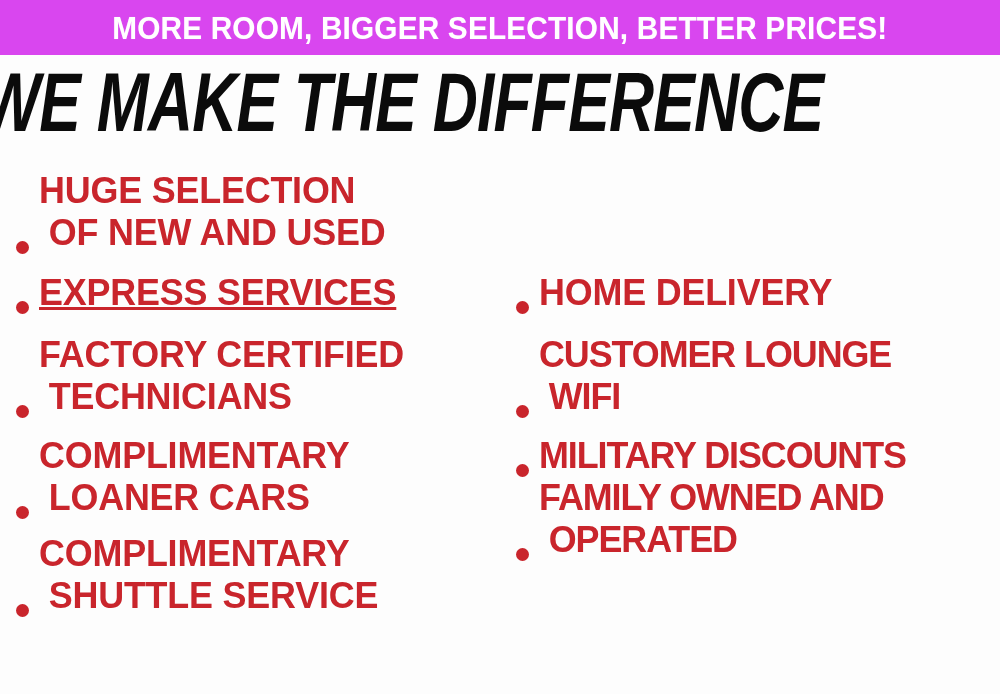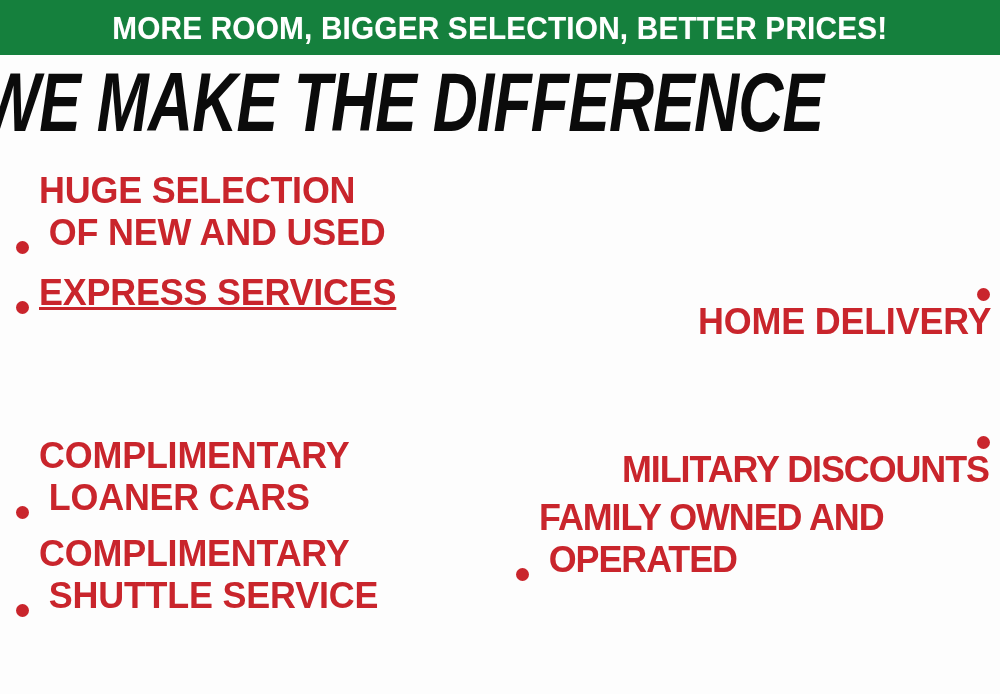--- a/index.html
+++ b/index.html
@@ -17,21 +17,21 @@
     -webkit-font-smoothing: antialiased;
   }
 
   
   #banner {
     position: absolute;
     left: 0;
     top: 0;
     width: 1000px;
     height: 55px;
-    background: #15803d;
+    background: #d946ef;
     display: flex;
     align-items: center;
     justify-content: center;
   }
   #banner-text {
     color: #ffffff;
     font-family: "Liberation Sans", sans-serif;
     font-weight: bold;
     font-size: 32px;
     line-height: 34px;
@@ -114,24 +114,24 @@
   #column-left  .bullet-item { position: absolute; left: 0; width: 470px; }
   #column-right .bullet-item { position: absolute; left: 0; width: 484px; }
 
   .pos-0 { top: 18px;  }
   .pos-1 { top: 120px; text-decoration: underline; }
   .pos-2 { top: 182px; }
   .pos-3 { top: 283px; }
   .pos-4 { top: 381px; }
 
   .rpos-0 { top: 18px;  }
-  .rpos-1 { top: 120px; flex-direction: column; }
+  .rpos-1 { top: 120px; }
   .rpos-2 { top: 182px; }
-  .rpos-3 { top: 268px; flex-direction: column; }
-  .rpos-4 { top: 345px; }
+  .rpos-3 { top: 283px; }
+  .rpos-4 { top: 325px; }
   .rpos-5 { top: 445px; }
 
   
   #column-right .tight { letter-spacing: -1.1px; }
 </style>
 </head>
 <body>
 
 <div id="poster">
 
@@ -150,20 +150,24 @@
       <div class="bullet-item pos-0">
         <span class="bullet-dot"></span>
         <span class="bullet-text"><span>HUGE SELECTION</span><span class="line2">OF NEW AND USED</span></span>
       </div>
 
       <div class="bullet-item pos-1">
         <span class="bullet-dot"></span>
         <span class="bullet-text"><span>EXPRESS SERVICES</span></span>
       </div>
 
+      <div class="bullet-item pos-2">
+        <span class="bullet-dot"></span>
+        <span class="bullet-text"><span>FACTORY CERTIFIED</span><span class="line2">TECHNICIANS</span></span>
+      </div>
 
       <div class="bullet-item pos-3">
         <span class="bullet-dot"></span>
         <span class="bullet-text"><span>COMPLIMENTARY</span><span class="line2">LOANER CARS</span></span>
       </div>
 
       <div class="bullet-item pos-4">
         <span class="bullet-dot"></span>
         <span class="bullet-text"><span>COMPLIMENTARY</span><span class="line2">SHUTTLE SERVICE</span></span>
       </div>
@@ -171,20 +175,24 @@
     </div>
 
     <div class="column" id="column-right">
 
 
       <div class="bullet-item rpos-1">
         <span class="bullet-dot"></span>
         <span class="bullet-text"><span>HOME DELIVERY</span></span>
       </div>
 
+      <div class="bullet-item rpos-2">
+        <span class="bullet-dot"></span>
+        <span class="bullet-text tight"><span>CUSTOMER LOUNGE</span><span class="line2">WIFI</span></span>
+      </div>
 
       <div class="bullet-item rpos-3">
         <span class="bullet-dot"></span>
         <span class="bullet-text tight"><span>MILITARY DISCOUNTS</span></span>
       </div>
 
       <div class="bullet-item rpos-4">
         <span class="bullet-dot"></span>
         <span class="bullet-text tight"><span>FAMILY OWNED AND</span><span class="line2">OPERATED</span></span>
       </div>

